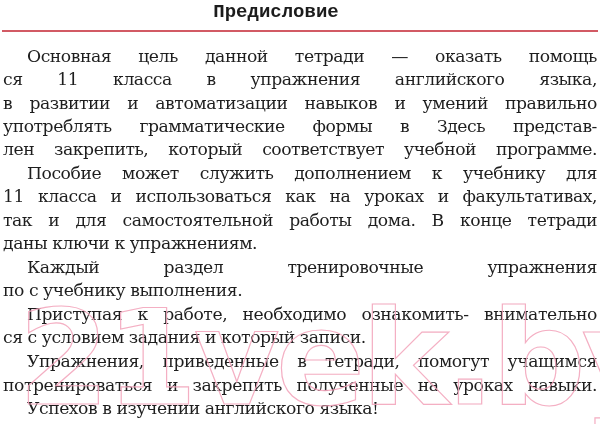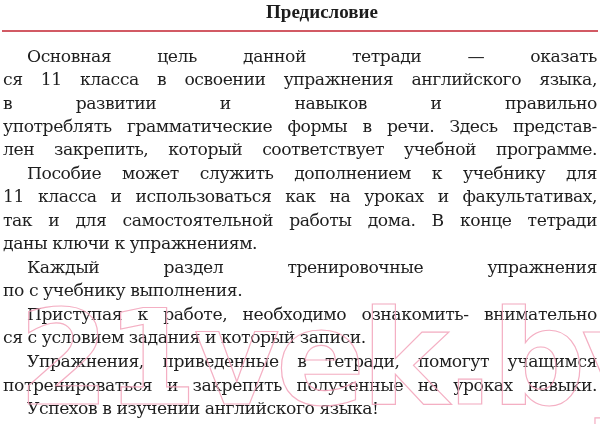--- a/index.html
+++ b/index.html
@@ -14,26 +14,25 @@
       overflow: hidden;
       font-family: "DejaVu Serif", "Liberation Serif", serif;
       color: #1e1e1e;
     }
     .title {
       position: absolute;
       top: 0px;
       left: 0;
       width: 552px;
       text-align: center;
-      font-family: Liberation Serif, serif;
+      font-family: Liberation Mono, monospace;
       font-weight: bold;
       font-size: 19px;
       line-height: 24px;
       color: #1c1c1c;
-      margin-left: 46px;
     }
     .rule {
       position: absolute;
       top: 30px;
       left: 2px;
       width: 596px;
       height: 2px;
       background: #d25a64;
     }
     .body {
@@ -80,45 +79,46 @@
 
 <div class="body">
   <div class="para">
     <div class="jline indent">
         <span class="w">Основная</span>
         <span class="w">цель</span>
         <span class="w">данной</span>
         <span class="w">тетради</span>
         <span class="w">—</span>
         <span class="w">оказать</span>
+        <span class="w">помощь</span>
       </div>
     <div class="jline">
         <span class="w">ся</span>
         <span class="w">11</span>
         <span class="w">класса</span>
         <span class="w">в</span>
-        <span class="w">освоении</span>
         <span class="w">упражнения</span>
         <span class="w">английского</span>
         <span class="w">языка,</span>
       </div>
     <div class="jline">
         <span class="w">в</span>
         <span class="w">развитии</span>
         <span class="w">и</span>
+        <span class="w">автоматизации</span>
         <span class="w">навыков</span>
         <span class="w">и</span>
+        <span class="w">умений</span>
         <span class="w">правильно</span>
       </div>
     <div class="jline">
         <span class="w">употреблять</span>
         <span class="w">грамматические</span>
         <span class="w">формы</span>
         <span class="w">в</span>
-        <span class="w">речи.</span>
         <span class="w">Здесь</span>
         <span class="w">представ-</span>
       </div>
     <div class="jline">
         <span class="w">лен</span>
         <span class="w">закрепить,</span>
         <span class="w">который</span>
         <span class="w">соответствует</span>
         <span class="w">учебной</span>
         <span class="w">программе.</span>

